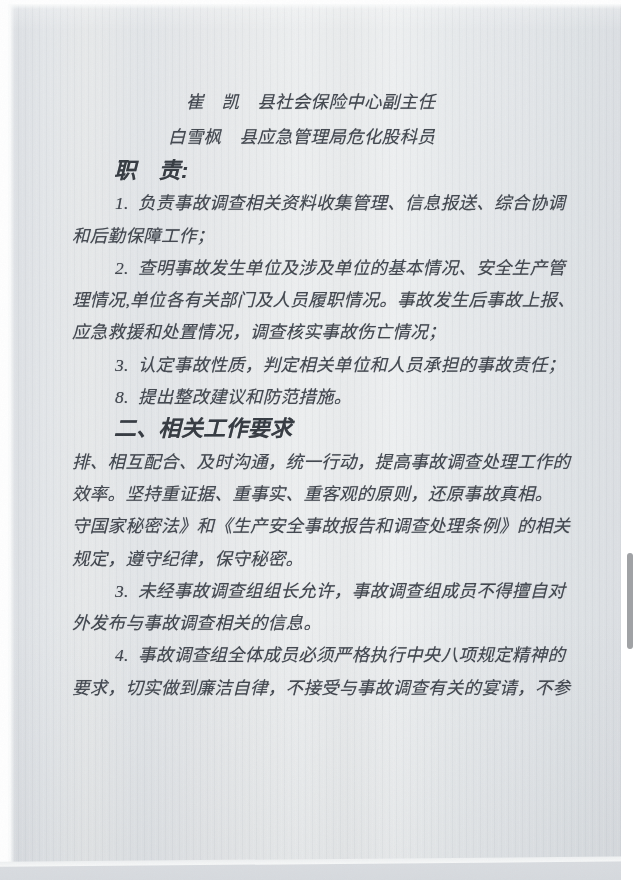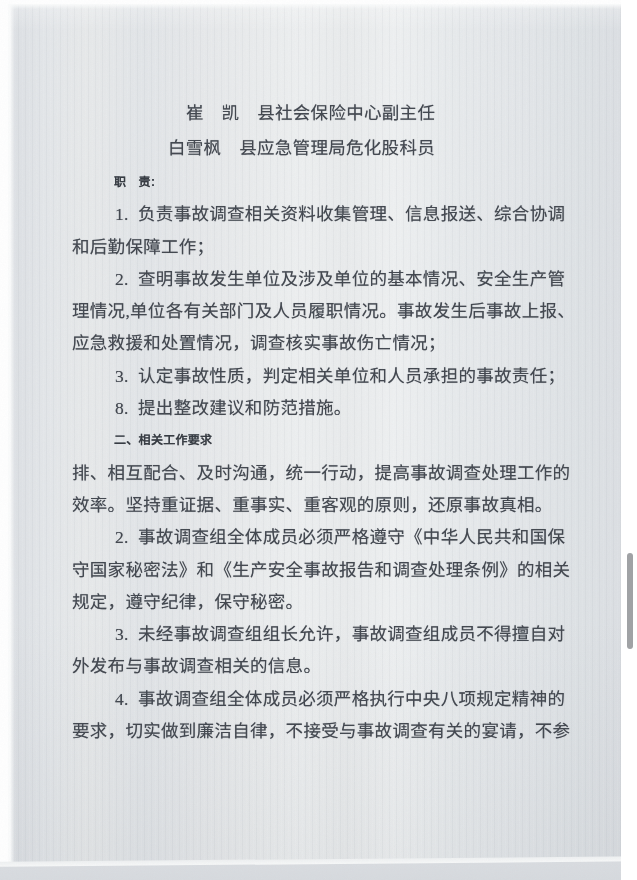--- a/index.html
+++ b/index.html
@@ -39,32 +39,33 @@
     background:linear-gradient(180deg,#eef0f1,#f9fafa);
     transform:rotate(-0.5deg);
   }
   .below-page{
     position:absolute;left:-12px;width:660px;bottom:-10px;height:26px;
     background:linear-gradient(180deg,#d9dce0,#d5d9dd);
     transform:rotate(-0.5deg);
   }
   
   #doc{
-    position:absolute;left:72px;top:96px;width:505px;
+    position:absolute;left:72px;top:85px;width:505px;
     font-size:17.5px;letter-spacing:.3px;
     color:#41464e;
     text-shadow:0 0 .7px rgba(65,70,78,.55);
+    font-style:italic;
   }
   .line{height:32.3px;line-height:32.3px;white-space:pre;}
   .name-a{height:35px;line-height:35px;padding-left:114px;}
   .name-b{height:35px;line-height:35px;padding-left:96px;}
   .heading{
     padding-left:42px;font-weight:700;color:#353a41;
     font-family:"Liberation Sans","DejaVu Sans",sans-serif;
-    font-size:12px;text-shadow:0 0 .6px rgba(53,58,65,.5);
+    font-size:22px;text-shadow:0 0 .6px rgba(53,58,65,.5);
   }
   .first{padding-left:43px;}
   .body{padding-left:0;}
   
   .scroll-track{
     position:absolute;right:0;top:0;width:16px;height:880px;
     background:#ffffff;
   }
   .scroll-thumb{
     position:absolute;right:4px;top:553px;width:6px;height:96px;
@@ -92,21 +93,20 @@
     <div class="line first">1.  负责事故调查相关资料收集管理、信息报送、综合协调</div>
     <div class="line body">和后勤保障工作；</div>
     <div class="line first">2.  查明事故发生单位及涉及单位的基本情况、安全生产管</div>
     <div class="line body">理情况,单位各有关部门及人员履职情况。事故发生后事故上报、</div>
     <div class="line body">应急救援和处置情况，调查核实事故伤亡情况；</div>
     <div class="line first">3.  认定事故性质，判定相关单位和人员承担的事故责任；</div>
     <div class="line first">8.  提出整改建议和防范措施。</div>
     <div class="line heading">二、相关工作要求</div>
     <div class="line body">排、相互配合、及时沟通，统一行动，提高事故调查处理工作的</div>
     <div class="line body">效率。坚持重证据、重事实、重客观的原则，还原事故真相。</div>
-    <div class="line first">2.  事故调查组全体成员必须严格遵守《中华人民共和国保</div>
     <div class="line body">守国家秘密法》和《生产安全事故报告和调查处理条例》的相关</div>
     <div class="line body">规定，遵守纪律，保守秘密。</div>
     <div class="line first">3.  未经事故调查组组长允许，事故调查组成员不得擅自对</div>
     <div class="line body">外发布与事故调查相关的信息。</div>
     <div class="line first">4.  事故调查组全体成员必须严格执行中央八项规定精神的</div>
     <div class="line body">要求，切实做到廉洁自律，不接受与事故调查有关的宴请，不参</div>
   </div>
 
 <svg class="grain" width="637" height="880">
   <filter id="grainF">

